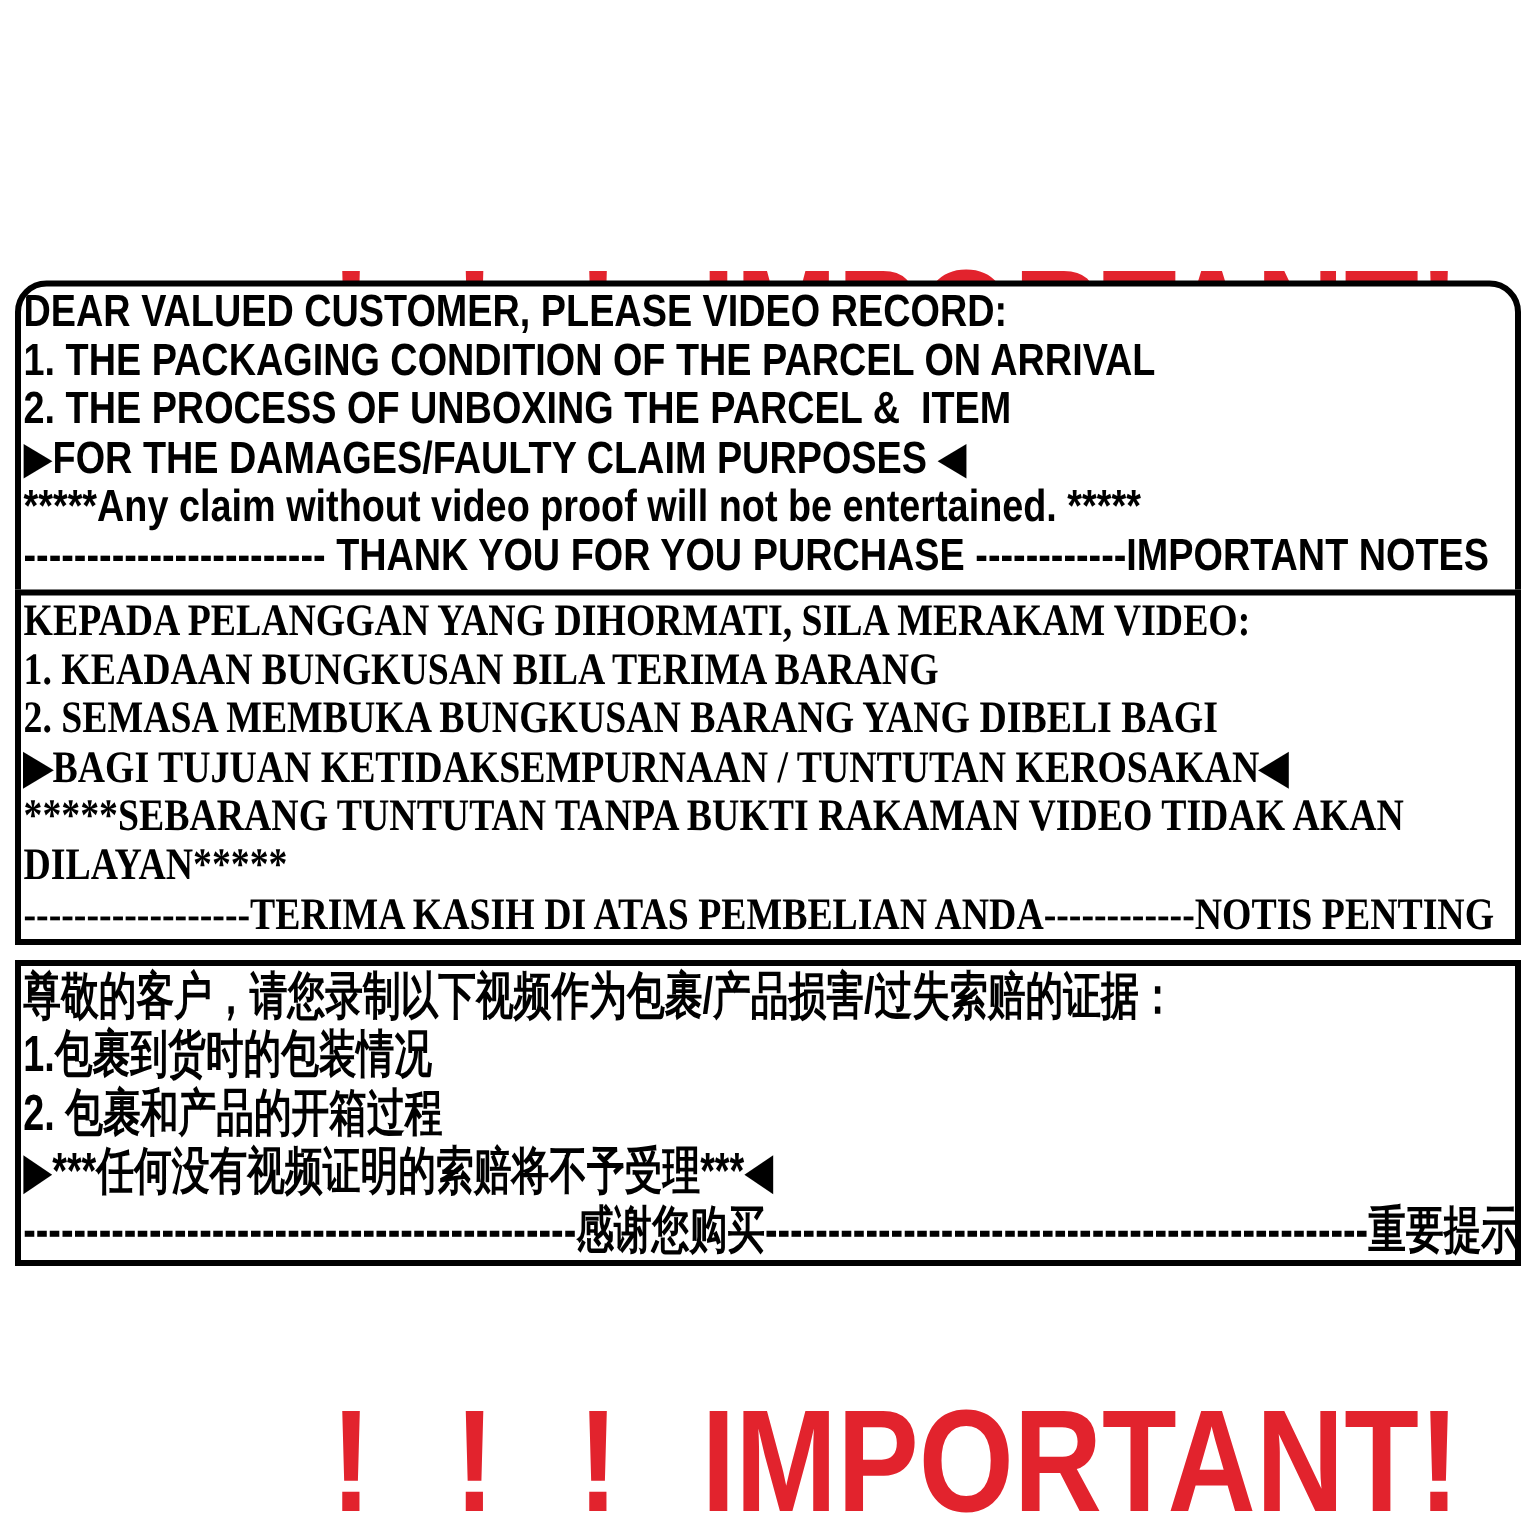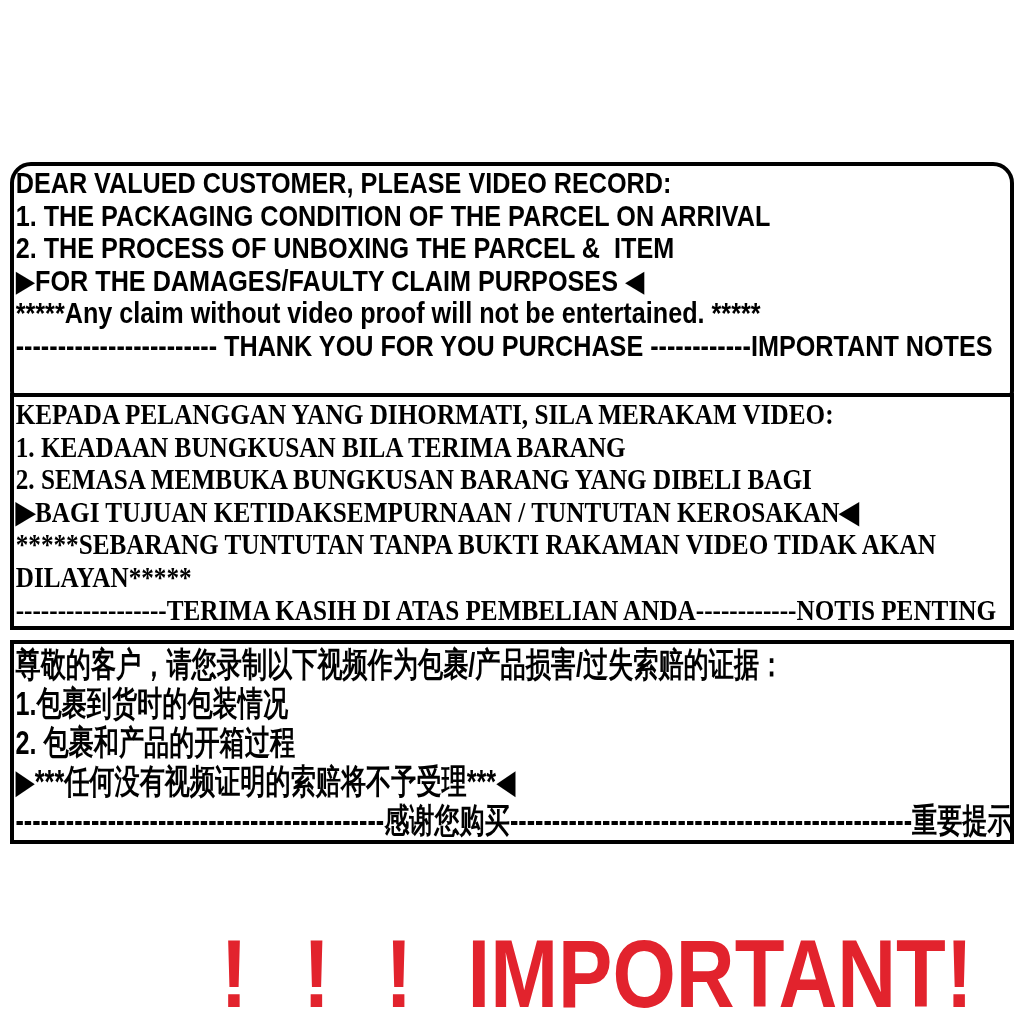--- a/index.html
+++ b/index.html
@@ -30,21 +30,21 @@
 
   .notice-box {
     position:absolute;
     left:10px;
     width:1004px;
     border:4px solid #000000;
     box-sizing:border-box;
     background:#ffffff;
     overflow:hidden;
   }
-  .box-en { top:162px; height:250px;border-radius:21px; }
+  .box-en { top:187px; height:250px;border-radius:21px; }
   .box-ms { top:393px; height:237px;font-family:Liberation Serif, serif; }
   .box-zh { top:640px; height:204px; }
 
   .squeeze {
     transform-origin:0 0;
     padding:1px 0 0 2px;
   }
   .squeeze-latin {
     transform:scaleX(0.84);
     width:1190px;

